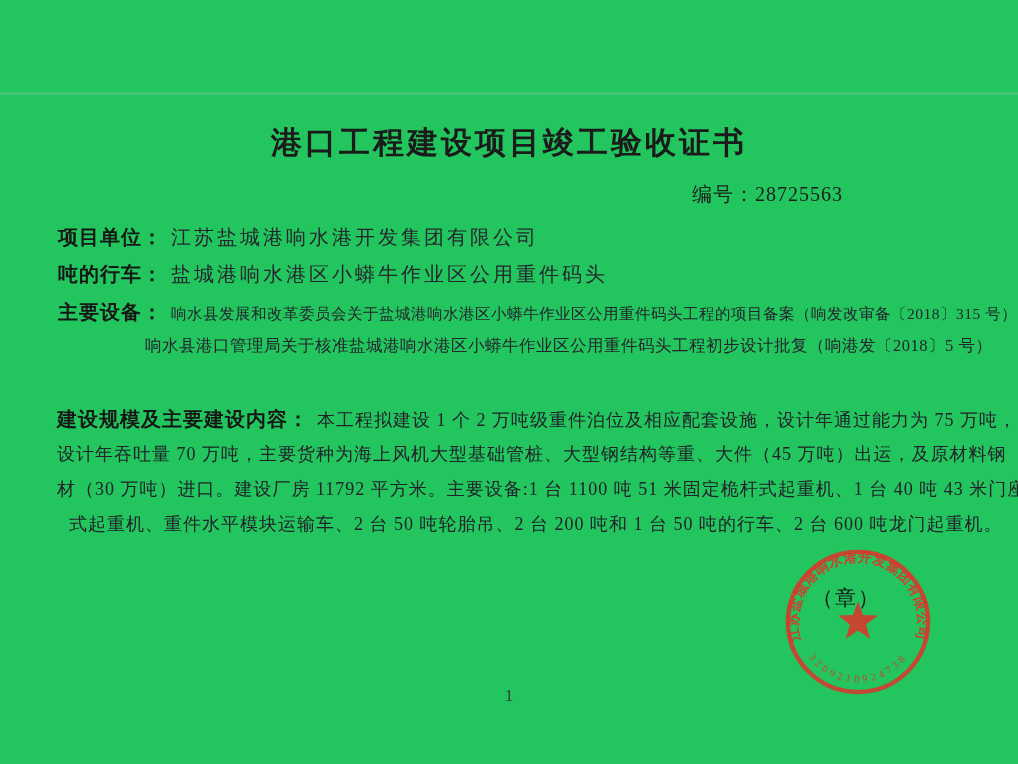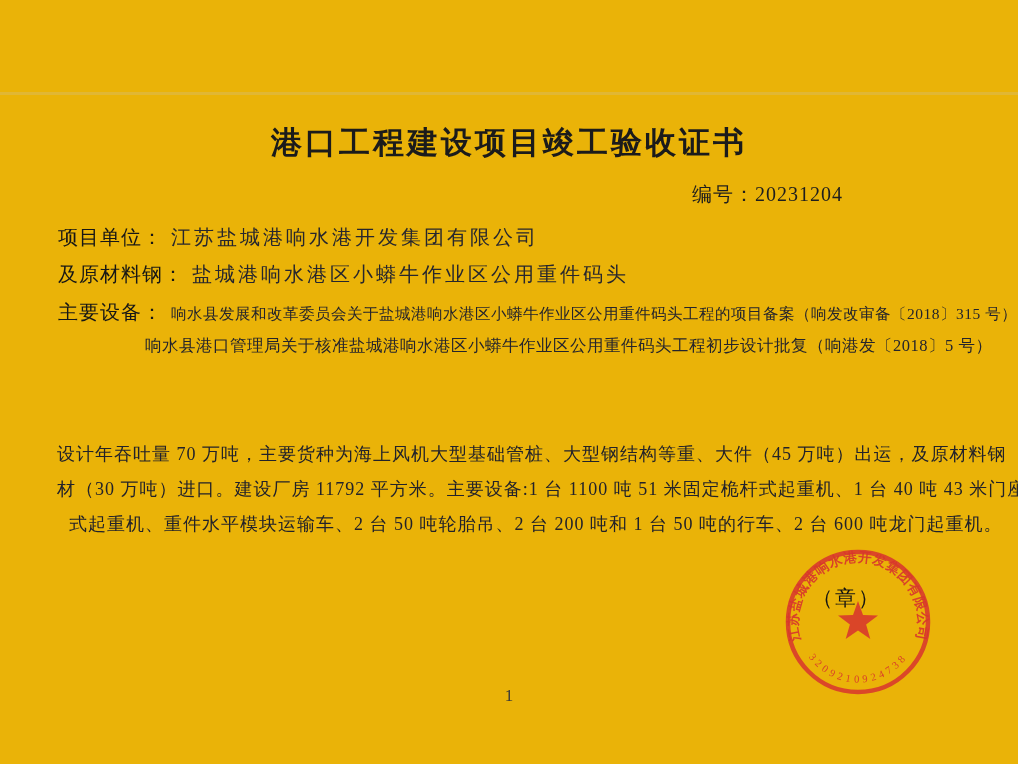--- a/index.html
+++ b/index.html
@@ -1,20 +1,20 @@
 <!DOCTYPE html>
 <html><head>
 <meta charset="utf-8">
 <style>
   html, body { margin: 0; padding: 0; background: #ffffff; }
   .page {
     position: relative;
     width: 1018px;
     height: 764px;
-    background: #eab308;
+    background: #22c55e;
     overflow: hidden;
     font-family: "Liberation Serif", "DejaVu Serif", serif;
     color: #222222;
   }
   .scan-line {
     position: absolute;
     left: 0; top: 92px;
     width: 100%; height: 3px;
     background: rgba(195, 202, 208, 0.22);
   }
@@ -36,21 +36,21 @@
     color: #1e1e1e;
   }
   .serial-line .lbl {
     font-family: Liberation Sans, sans-serif;
     letter-spacing: 1px;
   }
   .serial-line .num { letter-spacing: 1px; }
   .row { position: absolute; white-space: nowrap; }
   .field-label {
     font-family: "Liberation Sans", "DejaVu Sans", sans-serif;
-    font-weight: normal;
+    font-weight: bold;
     font-size: 20px;
     color: #161616;
     letter-spacing: 1px;
     margin-right: 8px;
   }
   .field-value {
     font-size: 20px;
     letter-spacing: 3px;
     color: #26262e;
   }
@@ -100,38 +100,41 @@
 </head>
 <body>
 
 <div class="page">
 
   <div class="scan-line"></div>
 
   <div class="doc-title">港口工程建设项目竣工验收证书</div>
 
   <div class="serial-line">
-    <span class="lbl">编号：</span><span class="num">20231204</span>
+    <span class="lbl">编号：</span><span class="num">28725563</span>
   </div>
 
   <div class="row row-unit">
     <span class="field-label">项目单位：</span><span class="field-value">江苏盐城港响水港开发集团有限公司</span>
   </div>
 
   <div class="row row-name">
-    <span class="field-label">及原材料钢：</span><span class="field-value">盐城港响水港区小蟒牛作业区公用重件码头</span>
+    <span class="field-label">吨的行车：</span><span class="field-value">盐城港响水港区小蟒牛作业区公用重件码头</span>
   </div>
 
   <div class="row row-basis1">
     <span class="field-label">主要设备：</span><span class="basis-text">响水县发展和改革委员会关于盐城港响水港区小蟒牛作业区公用重件码头工程的项目备案（响发改审备〔2018〕315 号）</span>
   </div>
   <div class="row row-basis2">
     <span class="basis-cont">响水县港口管理局关于核准盐城港响水港区小蟒牛作业区公用重件码头工程初步设计批复（响港发〔2018〕5 号）</span>
   </div>
 
+  <div class="row row-scale1">
+    <span class="field-label">建设规模及主要建设内容：</span><span class="scale-text">本工程拟建设 1 个 2 万吨级重件泊位及相应配套设施，设计年通过能力为 75 万吨，</span>
+  </div>
   <div class="row row-scale2">
     <span class="scale-text">设计年吞吐量 70 万吨，主要货种为海上风机大型基础管桩、大型钢结构等重、大件（45 万吨）出运，及原材料钢</span>
   </div>
   <div class="row row-scale3">
     <span class="scale-text">材（30 万吨）进口。建设厂房 11792 平方米。主要设备:1 台 1100 吨 51 米固定桅杆式起重机、1 台 40 吨 43 米门座</span>
   </div>
   <div class="row row-scale4">
     <span class="scale-text">式起重机、重件水平模块运输车、2 台 50 吨轮胎吊、2 台 200 吨和 1 台 50 吨的行车、2 台 600 吨龙门起重机。</span>
   </div>
 

